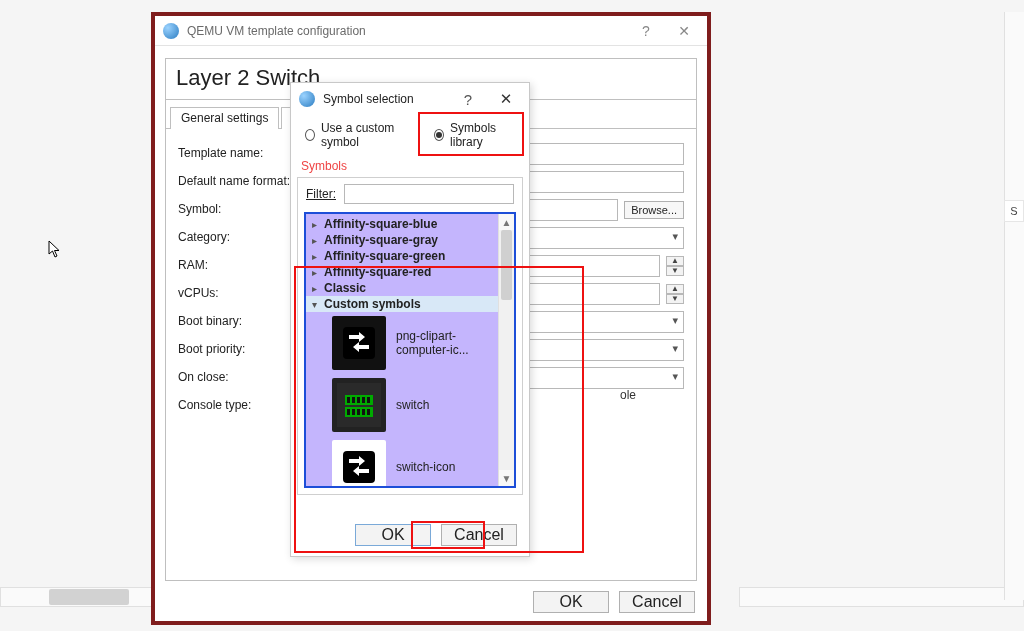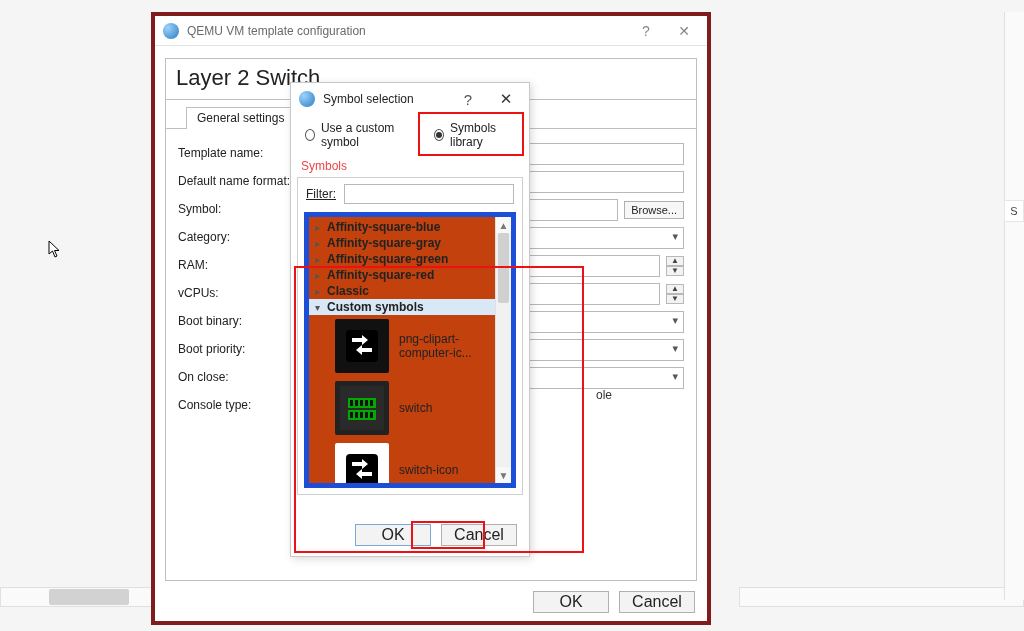--- a/index.html
+++ b/index.html
@@ -69,21 +69,20 @@
   }
   .tab {
     padding: 3px 10px 4px 10px;
     font-size: 12px;
     border: 1px solid #bfbfbf;
     border-bottom: none;
     background: #fff;
     margin-right: 2px;
     position: relative;
     top: 1px;
-    margin-left: 16px;
   }
   .tab.active { background: #fff; }
   .form-area {
     padding: 10px 12px 0 12px;
   }
   .form-row {
     display: flex;
     align-items: center;
     height: 28px;
   }
@@ -210,22 +209,22 @@
     text-decoration: underline;
   }
   .filter-row {
     display:flex; align-items:center; gap:8px;
     padding: 6px 8px 6px 8px;
   }
   .filter-row .textfield { flex:1; height:20px; }
   .tree {
     position:absolute;
     left:6px; right:6px; top:34px; bottom:6px;
-    border: 5px solid #1d4ed8;
-    background:#c2410c;
+    border: 2px solid #1d4ed8;
+    background:#c4b5fd;
     overflow:hidden;
   }
   .tree .scrollbar {
     position:absolute; right:0; top:0; bottom:0; width:16px;
     background:#f1f1f1; border-left:1px solid #e0e0e0;
   }
   .tree .scrollbar .up, .tree .scrollbar .down {
     height:16px; display:flex;align-items:center;justify-content:center;
     color:#777; font-size:10px; background:#f8f8f8;
   }
@@ -281,21 +280,21 @@
     border: 2px solid #e11;
     pointer-events:none;
     z-index: 600;
   }
   .hl1 { left: 418px; top: 112px; width: 106px; height: 44px; }
   .hl2 { left: 294px; top: 266px; width: 290px; height: 287px; }
   .hl3 { left: 411px; top: 521px; width: 74px;  height: 28px; }
 
   .ole-text {
     position:absolute;
-    font-size:12px; color:#333;
+    font-size:12px; color:#333;margin-left:24px;
   }
 </style>
 </head>
 <body>
 
 <div class="cursor">
   <svg width="14" height="18" viewBox="0 0 14 18">
     <path d="M1 1 L1 14 L4.5 11 L7 17 L9 16 L6.5 10.5 L11 10.5 Z" fill="#fff" stroke="#000" stroke-width="1"></path>
   </svg>
 </div>

